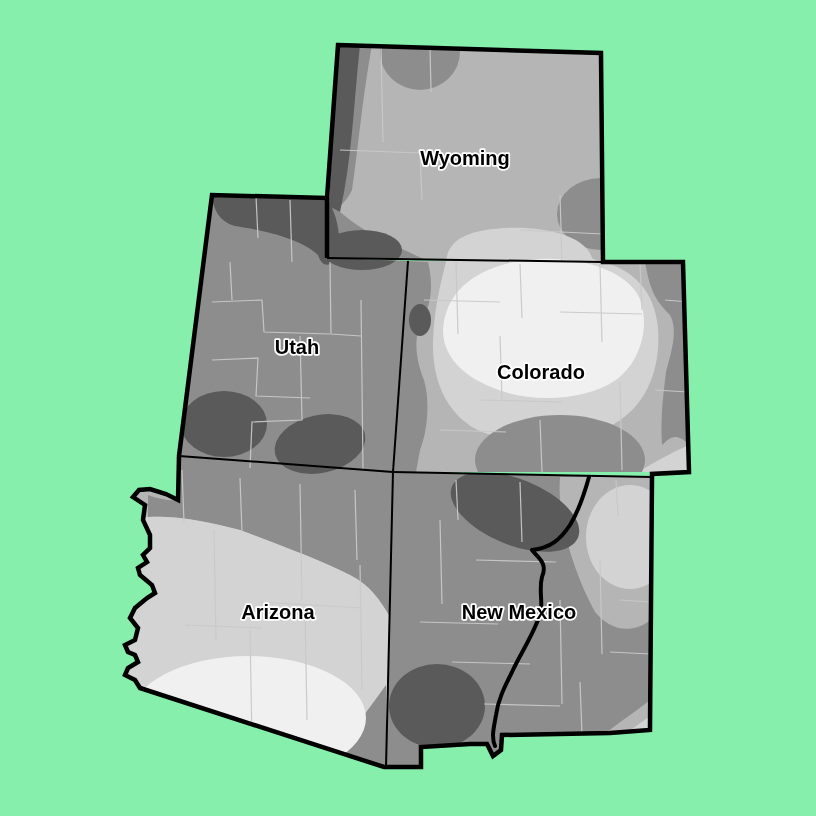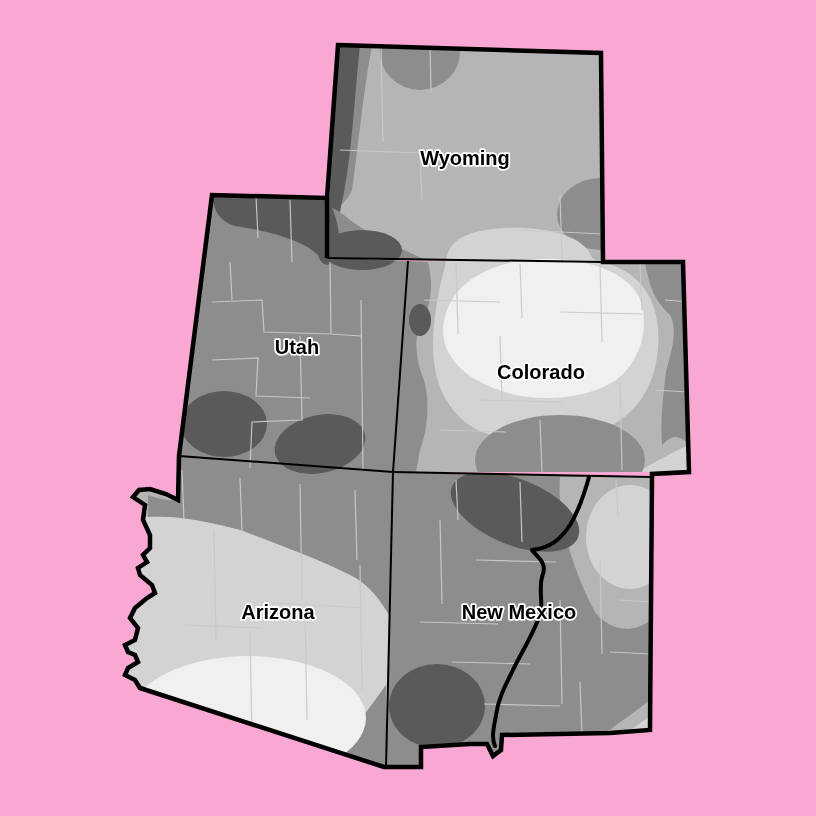--- a/index.html
+++ b/index.html
@@ -1,16 +1,16 @@
 <!DOCTYPE html>
 <html><head>
 <meta charset="utf-8">
 <style>
   html, body { margin: 0; padding: 0; background: #ffffff; }
-  .map-wrap { width: 816px; height: 816px; position: relative; background: #f9a8d4; overflow: hidden; }
+  .map-wrap { width: 816px; height: 816px; position: relative; background: #86efac; overflow: hidden; }
   svg { display: block; }
   .state-label {
     font-family: "Liberation Sans", "DejaVu Sans", sans-serif;
     font-size: 20px;
     font-weight: bold;
     fill: #000000;
     stroke: #ffffff;
     stroke-width: 3.5px;
     paint-order: stroke;
     stroke-linejoin: round;

